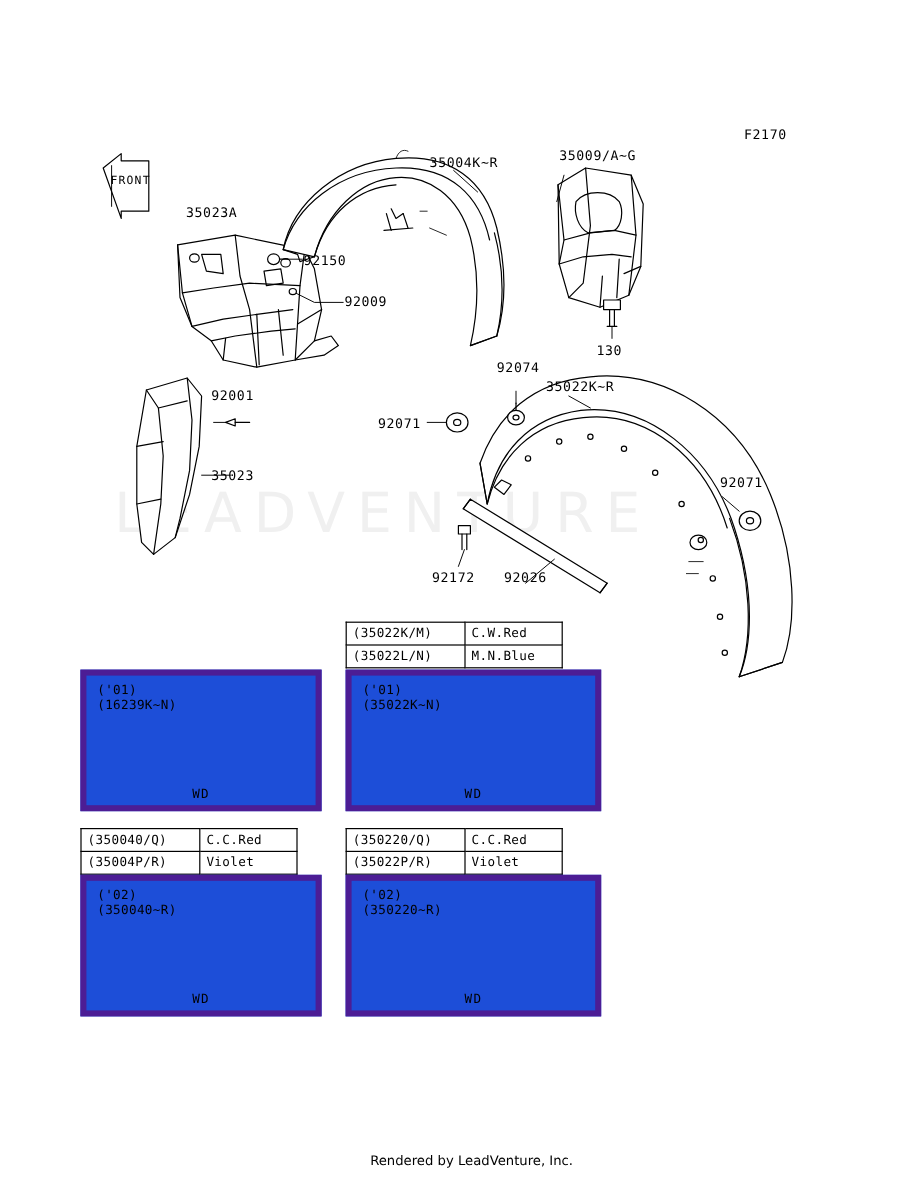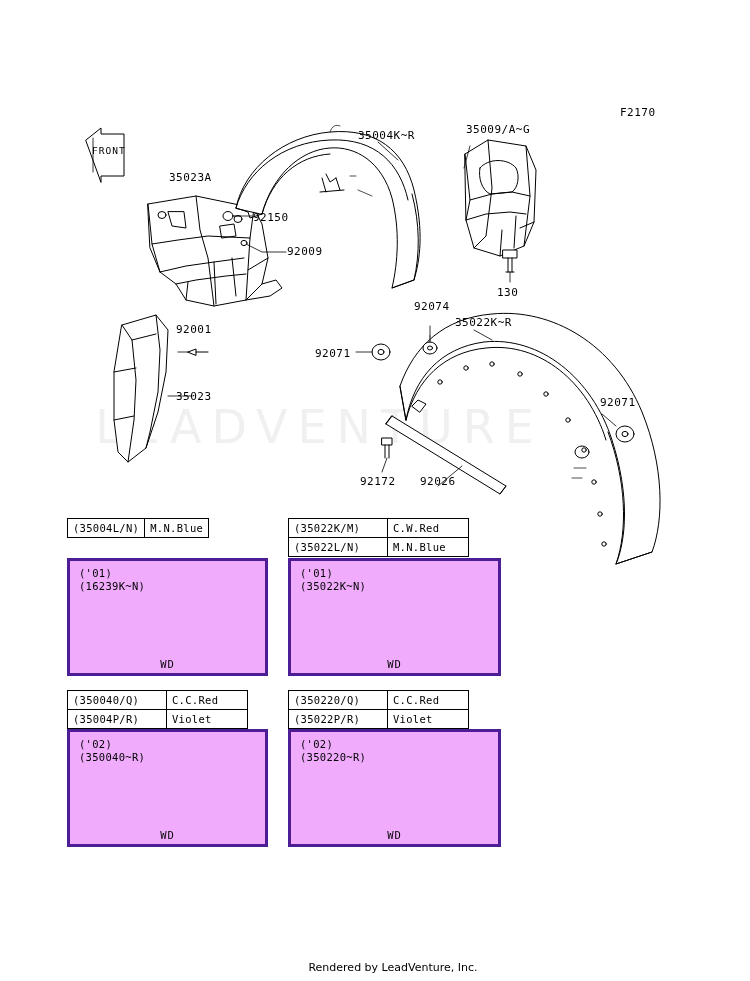--- a/index.html
+++ b/index.html
@@ -51,23 +51,23 @@
   }
   .tbl td {
     border: 1px solid #000;
     padding: 2px 5px;
     height: 14px;
     line-height: 14px;
     white-space: nowrap;
   }
   .panel {
     position: absolute;
-    border: 3px solid #4c1d95;
+    border: 5px solid #4c1d95;
     box-sizing: border-box;
-    background: #f0abfc;
+    background: #1d4ed8;
   }
   .panel .ptitle {
     position: absolute;
     left: 9px;
     top: 6px;
     font-size: 10.5px;
     line-height: 13px;
     letter-spacing: 0.3px;
     white-space: pre;
   }
@@ -312,41 +312,37 @@
         <circle cx="162" cy="46" r="1.6"></circle>
         <path d="M22 68 C60 48 140 40 190 60 L182 68 C136 52 58 58 28 74 Z" fill="#fff"></path>
       </g>
     </g>
   </svg>
 
   <div class="code-tr" style="left:620px; top:106px;">F2170</div>
 
   <div class="front-tag" style="left:92px; top:145px;">FRONT</div>
 
-  <div class="lbl" style="left:155px; top:171px;margin-left:14px;">35023A</div>
+  <div class="lbl" style="left:155px; top:171px;">35023A</div>
   <div class="lbl" style="left:253px; top:211px;">92150</div>
   <div class="lbl" style="left:287px; top:245px;">92009</div>
   <div class="lbl" style="left:358px; top:129px;">35004K~R</div>
   <div class="lbl" style="left:466px; top:123px;">35009/A~G</div>
   <div class="lbl" style="left:497px; top:286px;">130</div>
   <div class="lbl" style="left:414px; top:300px;">92074</div>
   <div class="lbl" style="left:455px; top:316px;">35022K~R</div>
   <div class="lbl" style="left:315px; top:347px;">92071</div>
   <div class="lbl" style="left:600px; top:396px;">92071</div>
   <div class="lbl" style="left:176px; top:323px;">92001</div>
   <div class="lbl" style="left:176px; top:390px;">35023</div>
   <div class="lbl" style="left:360px; top:475px;">92172</div>
   <div class="lbl" style="left:420px; top:475px;">92026</div>
 
   <table class="tbl" style="left:67px; top:518px;">
     <tbody>
-    <tr>
-      <td>(35004L/N)</td>
-      <td>M.N.Blue</td>
-    </tr>
   </tbody>
     </table>
 
   <table class="tbl" style="left:288px; top:518px;">
     <tbody>
         <tr>
       <td style="width:88px;">(35022K/M)</td>
       <td style="width:70px;">C.W.Red</td>
     </tr>
     <tr>

